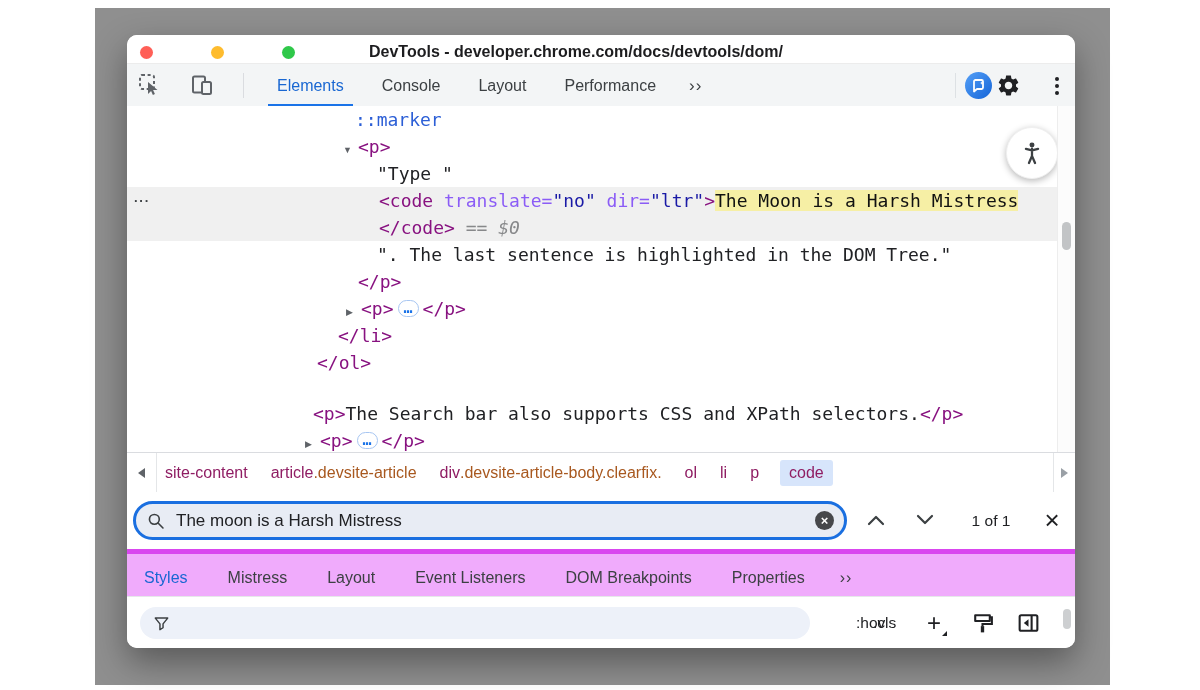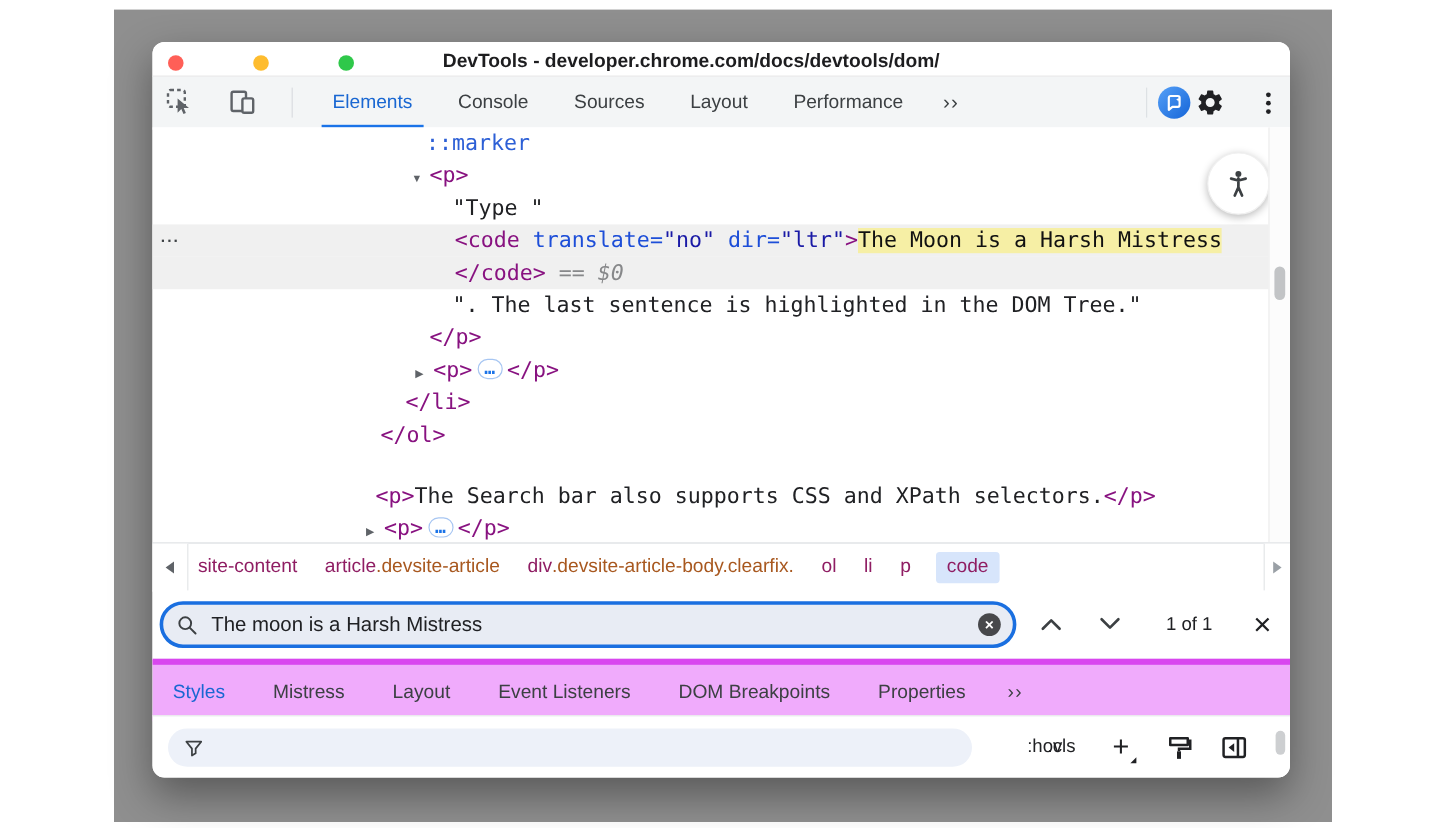--- a/index.html
+++ b/index.html
@@ -33,21 +33,21 @@
   .gear-btn{position:absolute;left:869px;top:9px;width:25px;height:25px;background:none;border:none;padding:0;}
   .kebab-btn{position:absolute;left:920px;top:9px;width:20px;height:25px;background:none;border:none;padding:0;
     display:flex;flex-direction:column;align-items:center;justify-content:center;gap:3px;}
   .kebab-btn i{width:4px;height:4px;border-radius:50%;background:#202124;}
   
   .domtree{position:absolute;top:71px;left:0;right:0;height:346px;background:#fff;overflow:hidden;}
   .tree-row{position:relative;height:27px;line-height:27px;white-space:pre;
     font-family:"DejaVu Sans Mono", monospace;font-size:18px;margin-right:17px;}
   .tree-row.selected{background:#f0f0f0;}
   .tk-tag{color:#881280;}
-  .tk-attr{color:#1d4ed8;}
+  .tk-attr{color:#8b5cf6;}
   .tk-val{color:#1a1aa6;}
   .tk-text{color:#202124;}
   .tk-pseudo{color:#2c5fd6;}
   .tk-eq{color:#87888a;}
   .tk-dollar{color:#87888a;font-style:italic;}
   .tk-hl{background:#f6efa5;color:#111;}
   .tk-arrow{display:inline-block;width:15px;font-size:9px;color:#5f6368;font-family:"Liberation Sans",sans-serif;}
   .pill{display:inline-block;border:1px solid #a7c6f2;border-radius:9px;color:#1a73e8;font-weight:bold;
     padding:0 5px;margin:0 4px;font-size:15px;line-height:15px;vertical-align:2px;background:#fff;}
   .gutter{position:absolute;left:7px;top:0;font-size:13px;letter-spacing:1px;color:#3c4043;font-weight:bold;
@@ -130,21 +130,20 @@
     <button class="tb-icon device">
       <svg width="24" height="24" viewBox="0 0 24 24">
         <rect x="3" y="3.5" width="12" height="16" rx="1.5" fill="none" stroke="#5f6368" stroke-width="2"></rect>
         <rect x="12" y="9" width="9" height="12" rx="1.5" fill="#f3f5f6" stroke="#5f6368" stroke-width="2"></rect>
       </svg>
     </button>
     <div class="vdiv"></div>
     <div class="tabs" id="top-tabs">
         <div class="tab active">Elements</div>
         <div class="tab">Console</div>
-        <div class="tab">Sources</div>
         <div class="tab">Layout</div>
         <div class="tab">Performance</div>
         <div class="tab overflow">››</div>
       </div>
     <div class="tb-right-div"></div>
     <button class="ai-btn">
       <svg width="15" height="15" viewBox="0 0 15 15">
         <path d="M3 5 L3 3.5 A1.5 1.5 0 0 1 4.5 2 L10.5 2 A1.5 1.5 0 0 1 12 3.5 L12 9.5 A1.5 1.5 0 0 1 10.5 11 L6 11 L3 13.5 Z" fill="none" stroke="#fff" stroke-width="1.8" stroke-linejoin="round"></path>
         <path d="M10.8 3.2 l.55 1.25 1.25.55 -1.25.55 -.55 1.25 -.55 -1.25 -1.25 -.55 1.25 -.55 Z" fill="#fff"></path>
       </svg>

